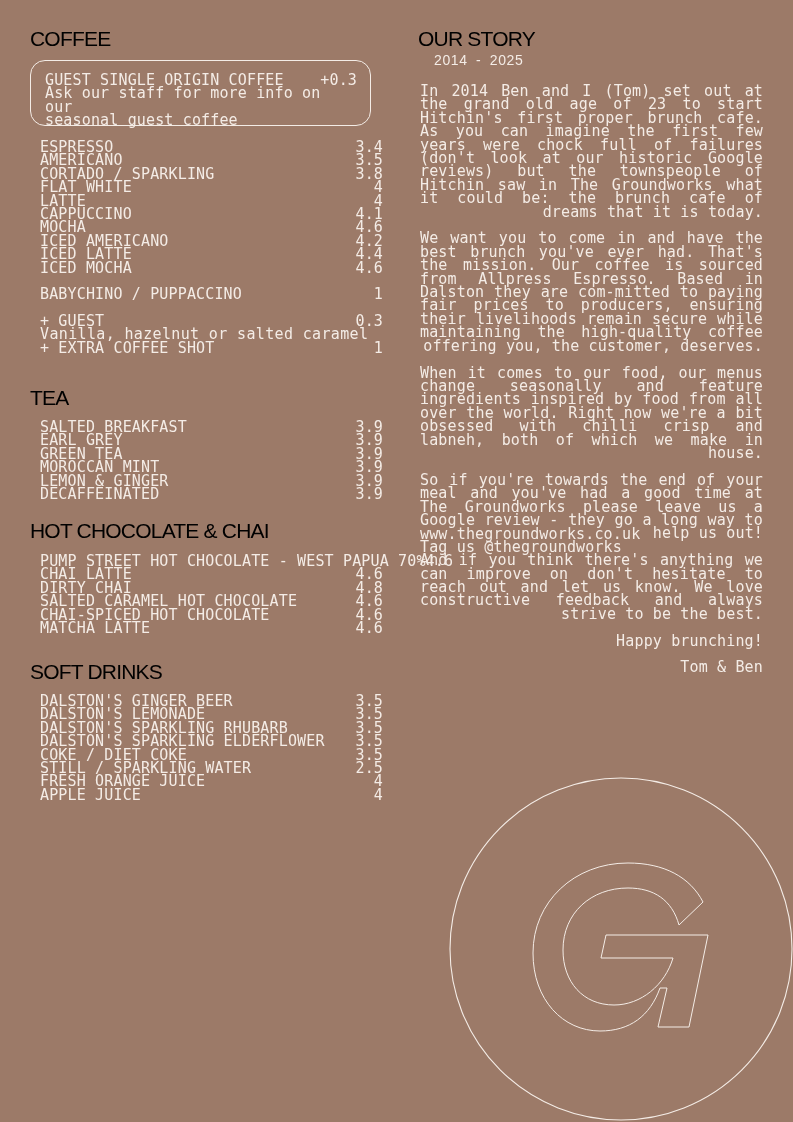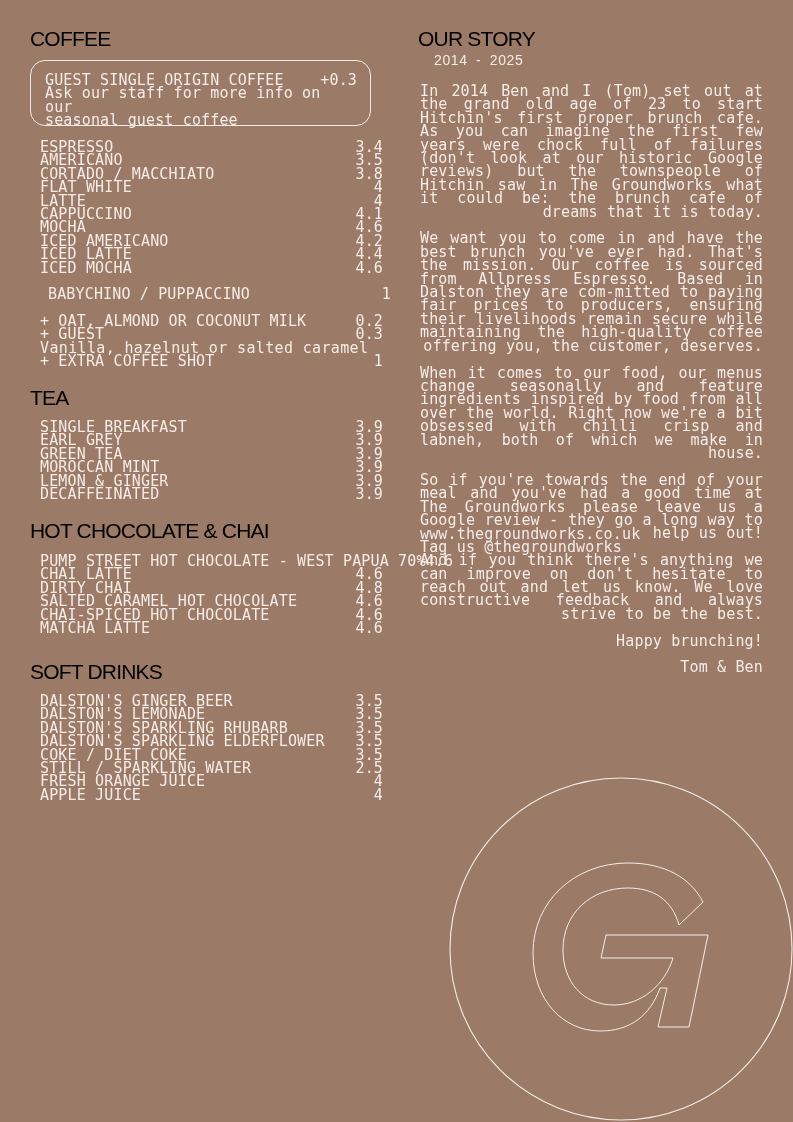--- a/index.html
+++ b/index.html
@@ -37,44 +37,43 @@
   <div class="guest-inner">
     <div class="row"><span>GUEST SINGLE ORIGIN COFFEE</span><span class="p">+0.3</span></div>
     <div>Ask our staff for more info on our</div>
     <div>seasonal guest coffee</div>
   </div>
 </div>
 
 <div class="rows mono" style="top:141px;">
   <div class="row"><span>ESPRESSO</span><span class="p">3.4</span></div>
   <div class="row"><span>AMERICANO</span><span class="p">3.5</span></div>
-  <div class="row"><span>CORTADO / MACCHIATO</span><span class="p">3.8</span></div>
+  <div class="row"><span>CORTADO / SPARKLING</span><span class="p">3.8</span></div>
   <div class="row"><span>FLAT WHITE</span><span class="p">4</span></div>
   <div class="row"><span>LATTE</span><span class="p">4</span></div>
   <div class="row"><span>CAPPUCCINO</span><span class="p">4.1</span></div>
   <div class="row"><span>MOCHA</span><span class="p">4.6</span></div>
   <div class="row"><span>ICED AMERICANO</span><span class="p">4.2</span></div>
   <div class="row"><span>ICED LATTE</span><span class="p">4.4</span></div>
   <div class="row"><span>ICED MOCHA</span><span class="p">4.6</span></div>
 </div>
 
-<div class="rows mono" style="top:288px;margin-left:8px;">
+<div class="rows mono" style="top:288px;">
   <div class="row"><span>BABYCHINO / PUPPACCINO</span><span class="p">1</span></div>
 </div>
 
 <div class="rows mono" style="top:315px;">
-  <div class="row"><span>+ OAT, ALMOND OR COCONUT MILK</span><span class="p">0.2</span></div>
   <div class="row"><span>+ GUEST</span><span class="p">0.3</span></div>
   <div class="row" style="letter-spacing:0.35px;"><span>Vanilla, hazelnut or salted caramel</span><span class="p"></span></div>
   <div class="row"><span>+ EXTRA COFFEE SHOT</span><span class="p">1</span></div>
 </div>
 
 <h2 class="h" style="left:30px; top:386px;">TEA</h2>
 <div class="rows mono" style="top:421px;">
-  <div class="row"><span>SINGLE BREAKFAST</span><span class="p">3.9</span></div>
+  <div class="row"><span>SALTED BREAKFAST</span><span class="p">3.9</span></div>
   <div class="row"><span>EARL GREY</span><span class="p">3.9</span></div>
   <div class="row"><span>GREEN TEA</span><span class="p">3.9</span></div>
   <div class="row"><span>MOROCCAN MINT</span><span class="p">3.9</span></div>
   <div class="row"><span>LEMON &amp; GINGER</span><span class="p">3.9</span></div>
   <div class="row"><span>DECAFFEINATED</span><span class="p">3.9</span></div>
 </div>
 
 <h2 class="h" style="left:30px; top:519px;">HOT CHOCOLATE &amp; CHAI</h2>
 <div class="rows mono" style="top:555px;">
   <div class="row"><span>PUMP STREET HOT CHOCOLATE - WEST PAPUA 70%</span><span class="p">4.6</span></div>

